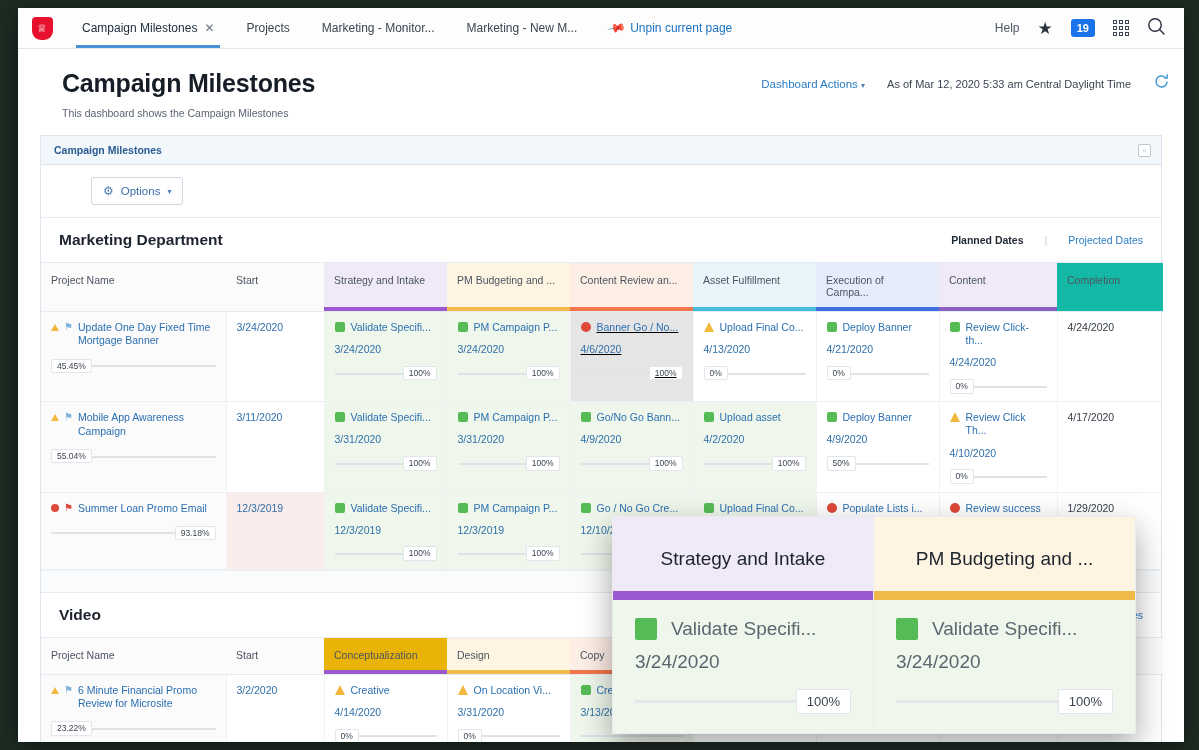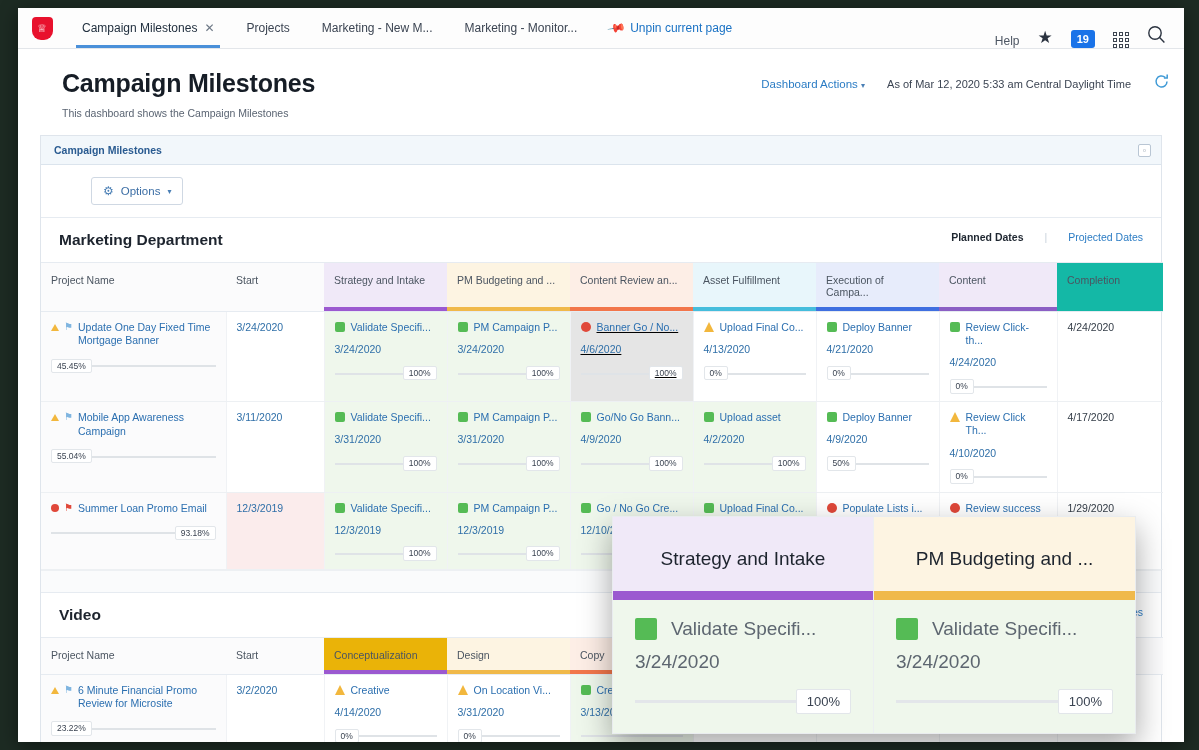--- a/index.html
+++ b/index.html
@@ -47,21 +47,21 @@
     content: ""; position: absolute; left: 10px; right: 10px; bottom: 0;
     height: 3px; background: #4a90d9;
   }
   .tab-close { font-size: 12px; color: #6b7684; }
   .unpin {
     display: flex; align-items: center; gap: 6px;
     padding: 0 16px; font-size: 12px; color: #1a72c4; cursor: pointer;
   }
   .pin-icon { color: #1a72c4; font-size: 12px; transform: rotate(35deg); }
   .topnav-right {
-    margin-left: auto; display: flex; align-items: flex-end; gap: 18px;
+    margin-left: auto; display: flex; align-items: center; gap: 18px;
     padding-right: 18px;
   }
   .nav-help { font-size: 12px; color: #4d5663; cursor: pointer; }
   .nav-star { font-size: 17px; color: #2b3340; cursor: pointer; }
   .nav-badge {
     background: #1a73e8; color: #fff; font-size: 11px; font-weight: bold;
     border-radius: 3px; padding: 3px 6px; min-width: 22px; text-align: center;
     cursor: pointer;
   }
   .nav-grid {
@@ -103,21 +103,21 @@
     border: 1px solid #cfd8e3; border-radius: 3px; background: #fff;
     padding: 6px 11px; font-size: 11.5px; color: #3c6ea5; cursor: pointer;
   }
   .gear { font-size: 12px; color: #4a7fb5; }
   .caret { font-size: 8px; color: #4a7fb5; }
 
   
   .section-head {
     border-top: 1px solid #e6ebf1;
     padding: 13px 18px 13px 18px;
-    display: flex; align-items: flex-start;
+    display: flex; align-items: center;
     background: #fff;
   }
   .section-title { font-size: 15.5px; font-weight: bold; color: #1d242e; }
   .date-toggle { margin-left: auto; display: flex; align-items: center; gap: 21px; font-size: 10.5px; }
   .date-toggle .planned { color: #1f2731; font-weight: bold; cursor: pointer; }
   .date-toggle .sep { color: #c9d2dc; }
   .date-toggle .projected { color: #2b7cc4; cursor: pointer; }
 
   
   table.grid { width: 100%; border-collapse: collapse; table-layout: fixed; }
@@ -219,24 +219,24 @@
     </div>
     <div class="tabs">
       <div class="tab active">
         <span>Campaign Milestones</span>
         <span class="tab-close">✕</span>
       </div>
       <div class="tab">
         <span>Projects</span>
       </div>
       <div class="tab">
-        <span>Marketing - New M...</span>
+        <span>Marketing - Monitor...</span>
       </div>
       <div class="tab">
-        <span>Marketing - Monitor...</span>
+        <span>Marketing - New M...</span>
       </div>
     </div>
     <div class="unpin">
       <span class="pin-icon">📌</span>
       <span>Unpin current page</span>
     </div>
     <div class="topnav-right">
       <span class="nav-help">Help</span>
       <span class="nav-star">★</span>
       <span class="nav-badge">19</span>

